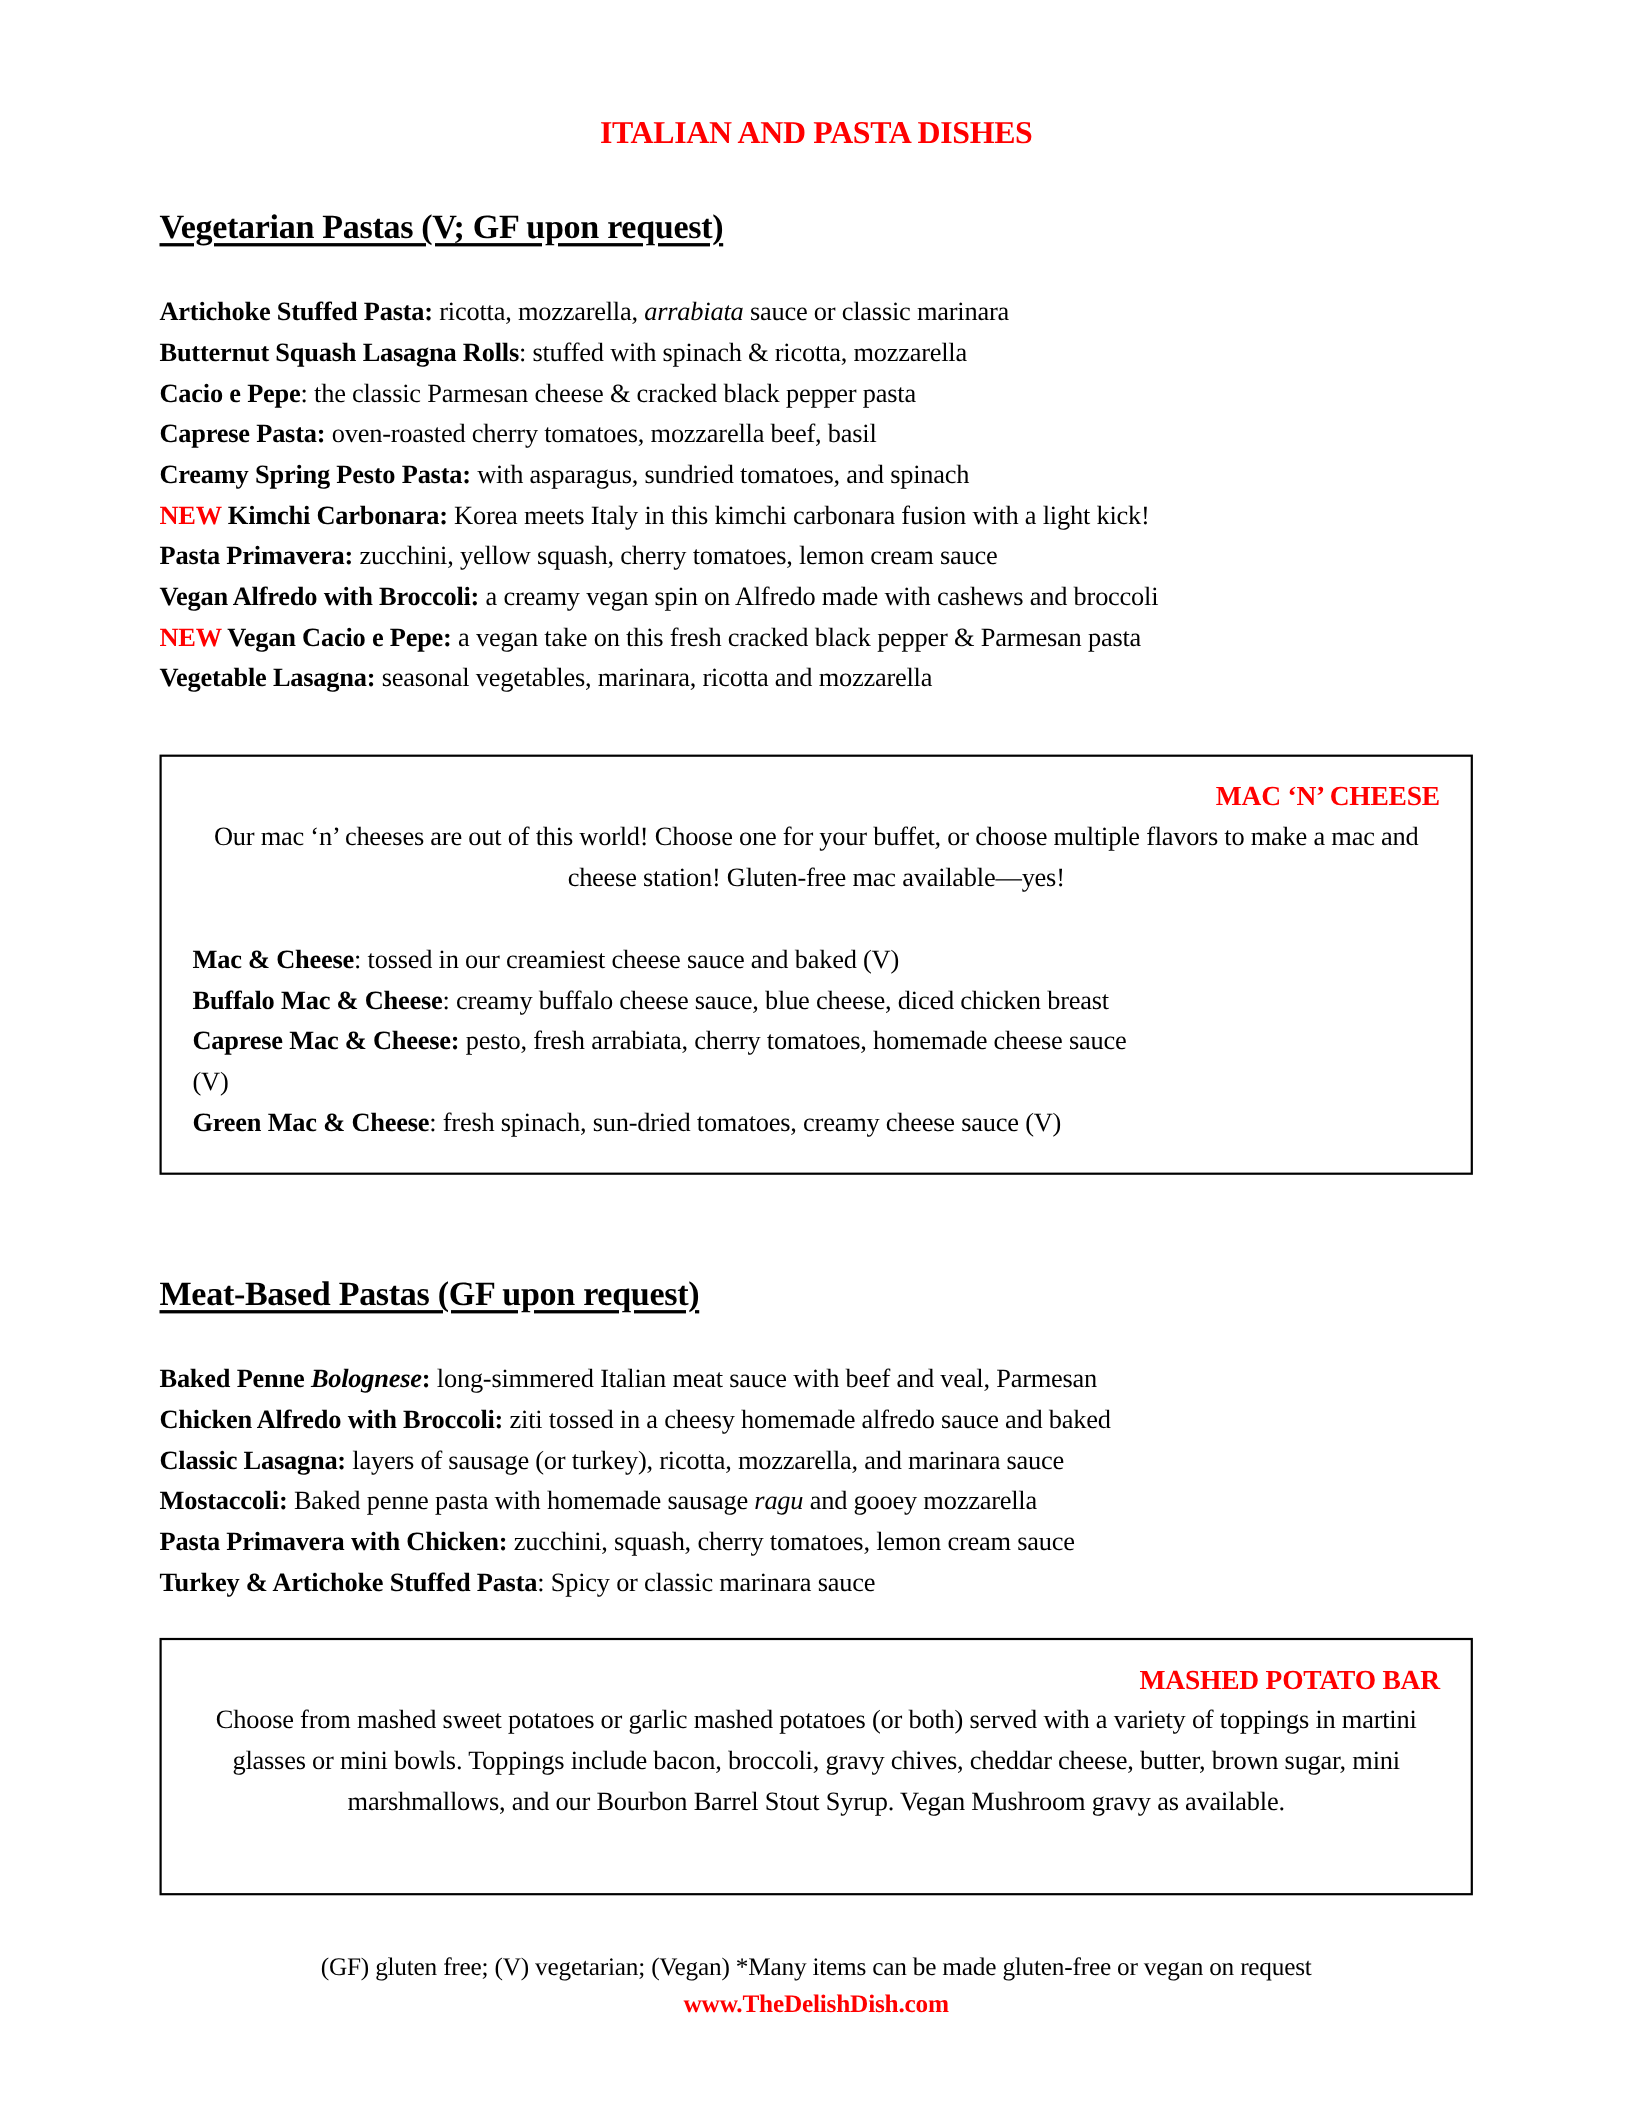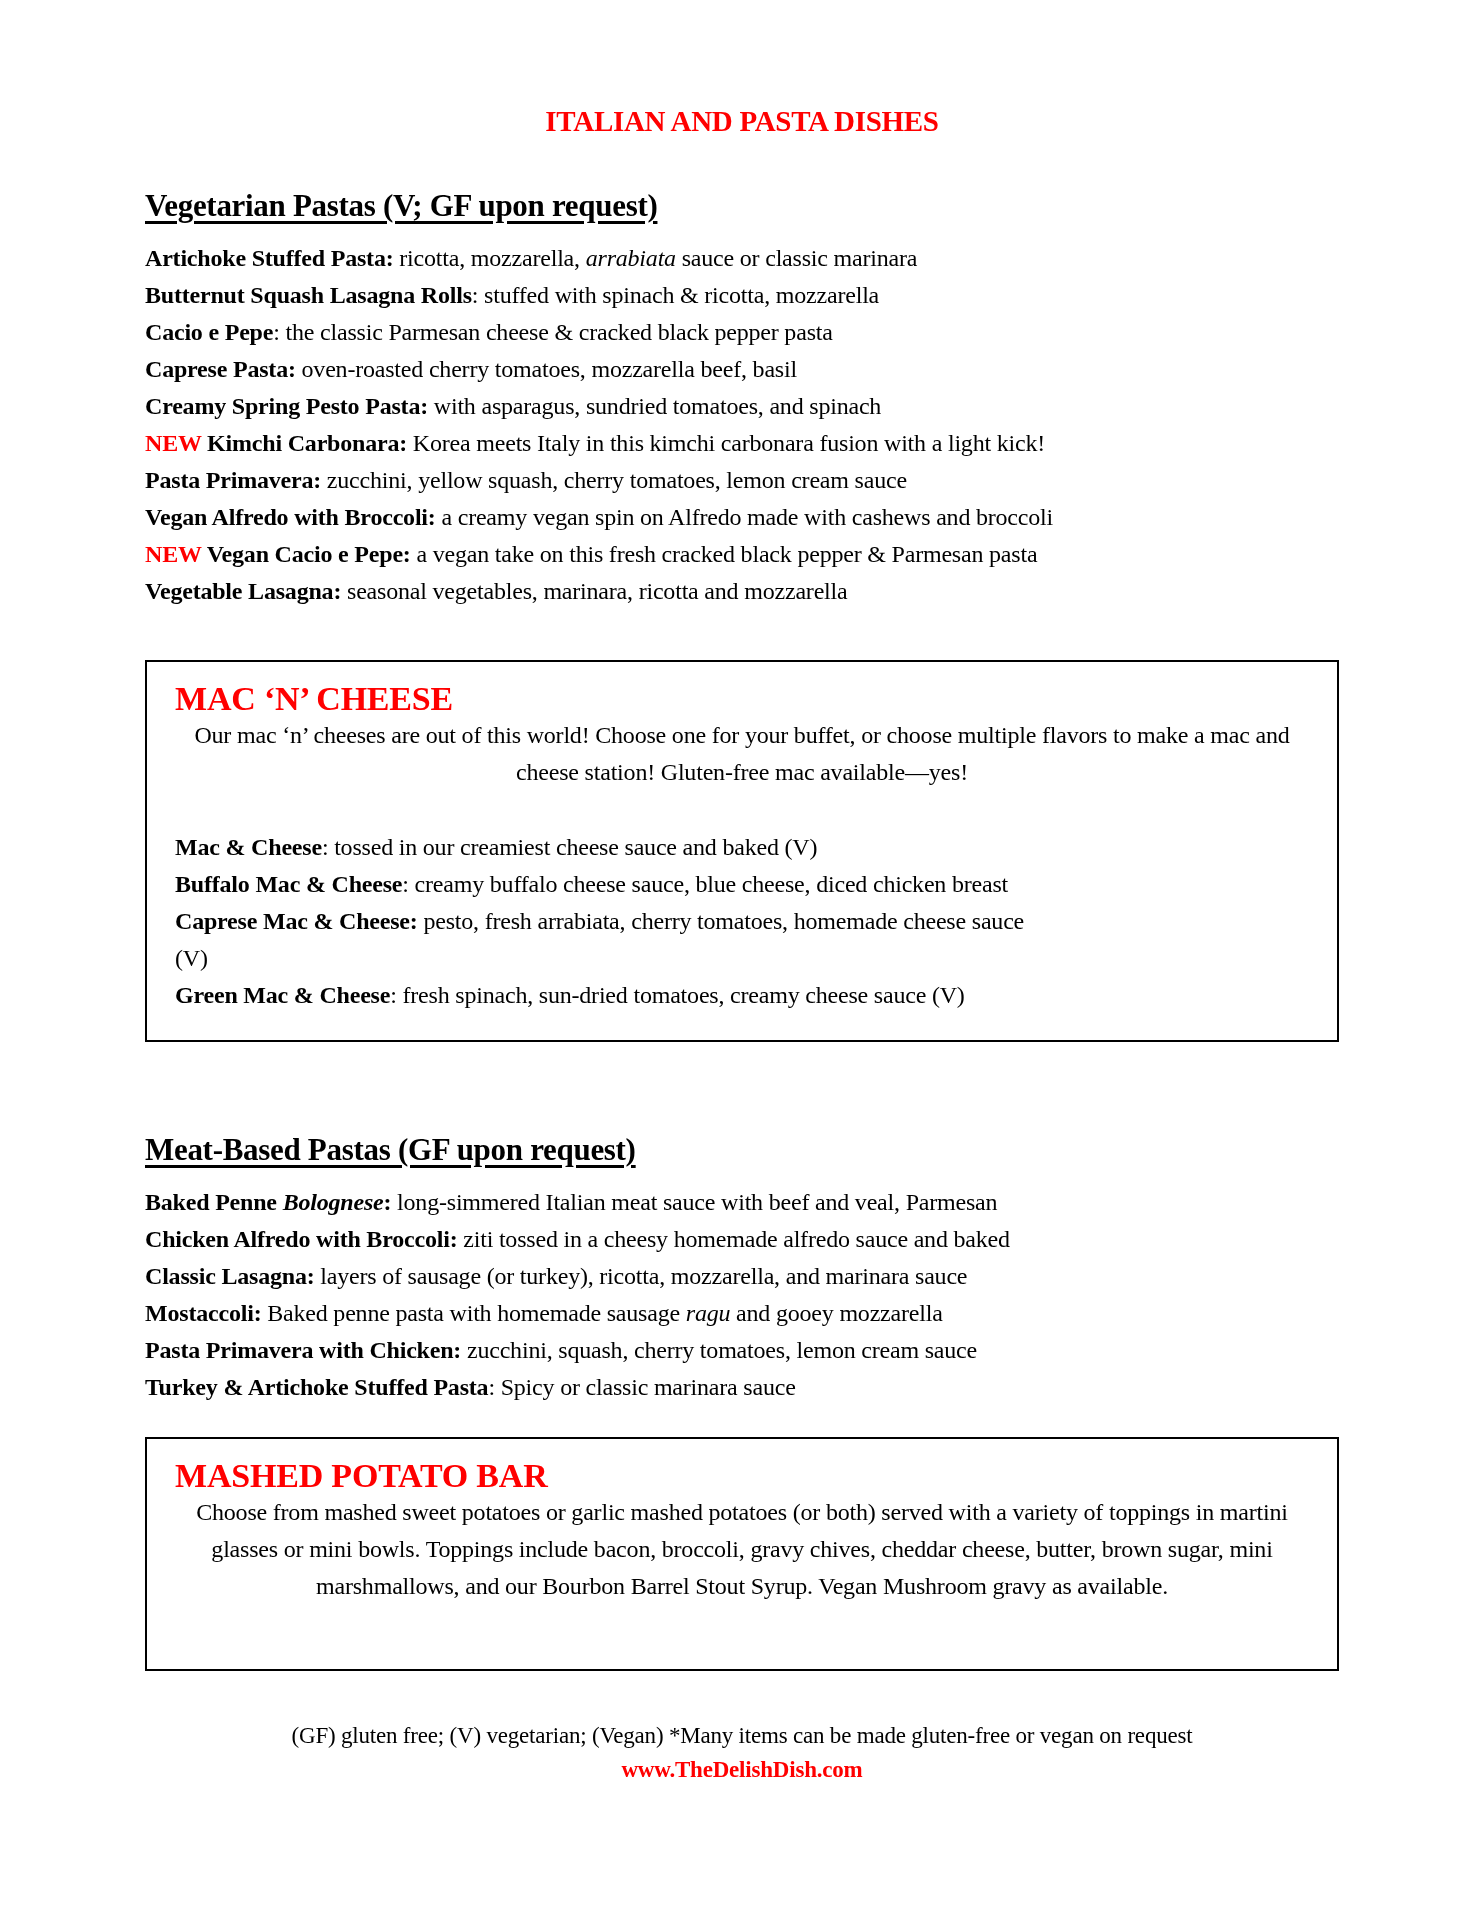--- a/index.html
+++ b/index.html
@@ -10,30 +10,30 @@
     font-family:Liberation Serif, serif;
     font-size:24px;line-height:37px;letter-spacing:-0.2px;
   }
   .red{color:var(--accent,#ff0000);}
   .title{font-size:29px;line-height:34px;font-weight:700;text-align:center;margin:0;letter-spacing:-0.3px;}
   .section-heading{
     font-size:31px;line-height:36px;font-weight:700;margin:50px 0 0 0;
     text-decoration:underline;text-decoration-thickness:2.5px;text-underline-offset:5px;
     letter-spacing:-0.3px;
   }
-  .items{margin-top:16px;}
+  .items{margin-top:42px;}
   .item{margin:0;}
   strong{font-weight:700;}
   em{font-style:italic;}
   .box{
     border:2px solid var(--border,#000000);
     margin-top:50px;
     padding:18px 28px 26px 28px;
   }
-  .box-title{font-size:34px;line-height:37px;font-weight:700;text-align:left;margin:0;}
+  .box-title{font-size:25px;line-height:37px;font-weight:700;text-align:right;margin:0;}
   .box-intro{text-align:center;margin:0;}
   .box-gap{height:38px;}
   .box.potato{padding-bottom:64px;margin-top:31px;}
   .footer{margin-top:48px;text-align:center;font-size:23px;line-height:34px;}
   .footer p{margin:0;}
   .url{font-weight:700;text-decoration:none;}
 </style>
 </head>
 <body>
 

